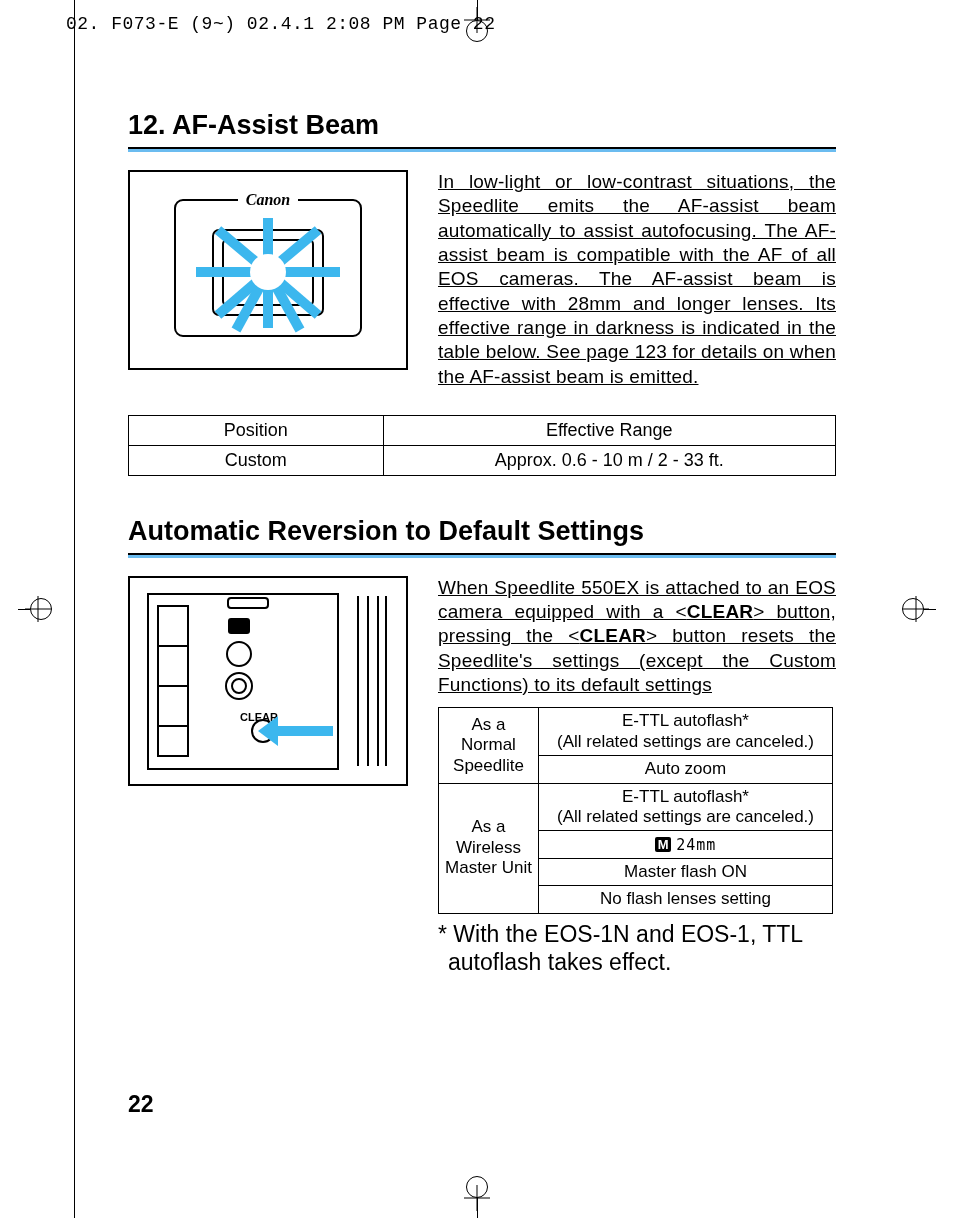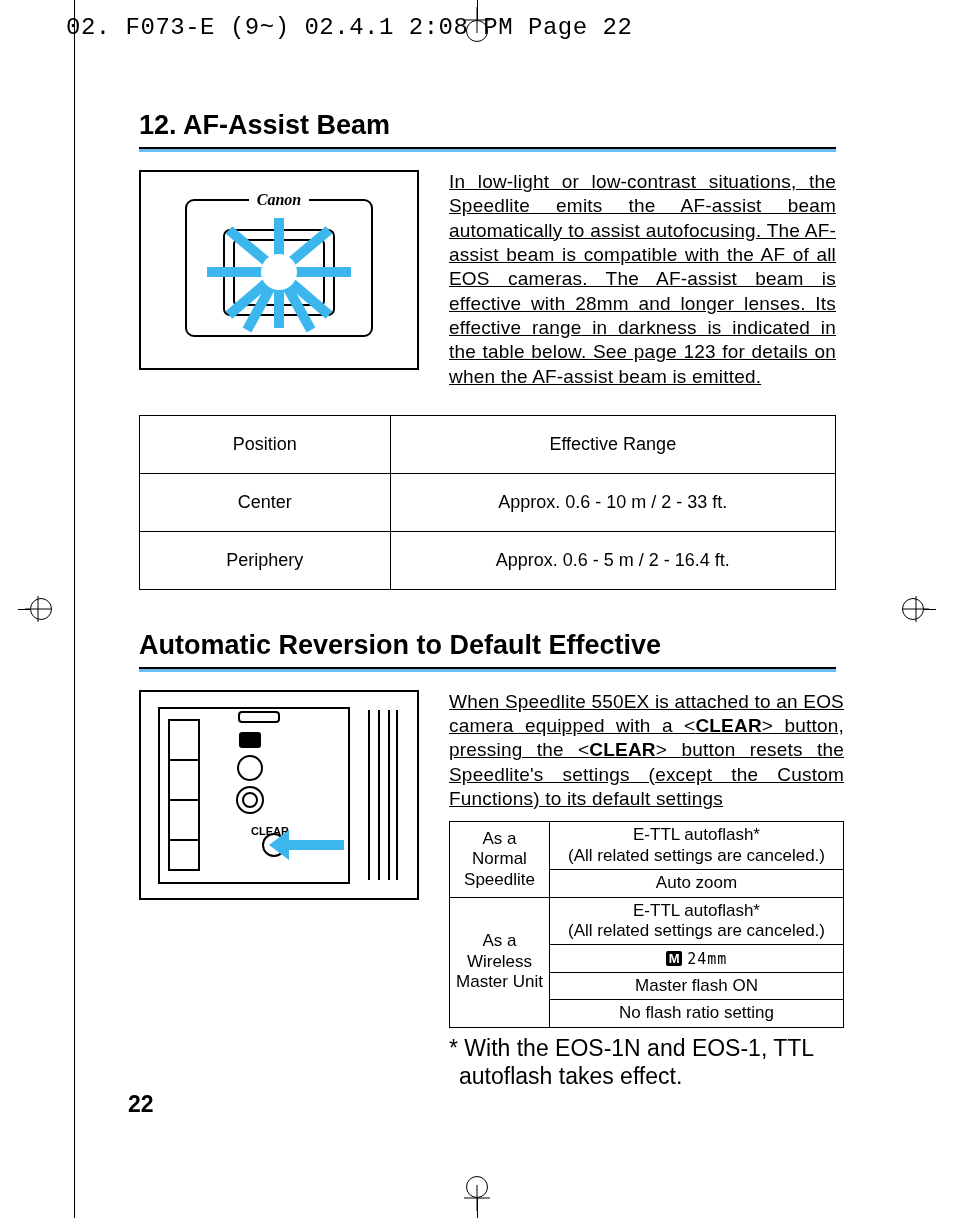--- a/index.html
+++ b/index.html
@@ -59,35 +59,34 @@
   }
   .crop-left .cross-v, .crop-right .cross-v, .crop-top .cross-v, .crop-bottom .cross-v {
     position:absolute; background:#000; width:1px; height:26px; top:50%; left:50%; transform:translate(-50%,-50%);
   }
 
   .slugline {
     position: absolute;
     top: 14px;
     left: 66px;
     font-family: "Courier New", monospace;
-    font-size: 24px;
+    font-size: 18px;
     letter-spacing: 0.5px;
   }
   .page-frame {
     position: absolute;
     top: 0; bottom: 0;
     left: 74px; right: 74px;
     border-left: 1px solid #000;
   }
   .content {
     position: absolute;
     left: 128px;
     right: 118px;
     top: 110px;
-    margin-left: 11px;
   }
   .section-heading {
     font-size: 27px;
     font-weight: bold;
     margin-bottom: 6px;
   }
   .rule {
     height: 5px;
     background: #6bbcf0;
     border-top: 2px solid #000;
@@ -115,21 +114,21 @@
     text-decoration: underline;
   }
   .table {
     width: 100%;
     border-collapse: collapse;
     margin-top: 26px;
     font-size: 18px;
   }
   .table td, .table th {
     border: 1px solid #000;
-    padding: 18px 8px;
+    padding: 4px 8px;
     text-align: center;
     font-weight: normal;
   }
   .table .col1 { width: 36%; }
 
   .section2 { margin-top: 40px; }
 
   .reset-table {
     border-collapse: collapse;
     font-size: 17px;
@@ -226,32 +225,28 @@
     <div class="body-text">In low-light or low-contrast situations, the Speedlite emits the AF-assist beam automatically to assist autofocusing. The AF-assist beam is compatible with the AF of all EOS cameras. The AF-assist beam is effective with 28mm and longer lenses. Its effective range in darkness is indicated in the table below. See page 123 for details on when the AF-assist beam is emitted.</div>
   </div>
 
   <table class="table">
     <tbody>
         <tr>
       <th class="col1">Position</th>
       <th>Effective Range</th>
     </tr>
     <tr>
-      <td>Center</td>
+      <td>Custom</td>
       <td>Approx. 0.6 - 10 m / 2 - 33 ft.</td>
-    </tr>
-    <tr>
-      <td>Periphery</td>
-      <td>Approx. 0.6 - 5 m / 2 - 16.4 ft.</td>
     </tr>
   </tbody>
     </table>
 
   <div class="section2">
-    <div class="section-heading">Automatic Reversion to Default Effective</div>
+    <div class="section-heading">Automatic Reversion to Default Settings</div>
     <div class="rule"></div>
 
     <div class="row">
       <div class="illus-box">
         <svg class="illus" viewBox="0 0 280 210">
           <rect x="1" y="1" width="278" height="208" fill="#fff" stroke="#000" stroke-width="2"></rect>
 
           <path d="M20 18 h190 v175 h-190 z" fill="#fff" stroke="#000" stroke-width="2"></path>
 
           <g stroke="#000" stroke-width="2">
@@ -307,21 +302,21 @@
           <tr>
             <td>
               <span class="m-icon">M</span>
               <span class="seg">24mm</span>
             </td>
           </tr>
           <tr>
             <td>Master flash ON</td>
           </tr>
           <tr>
-            <td>No flash ratio setting</td>
+            <td>No flash lenses setting</td>
           </tr>
         </tbody>
           </table>
 
         <p class="footnote">* With the EOS-1N and EOS-1, TTL autoflash takes effect.</p>
       </div>
     </div>
   </div>
 
 </div>

